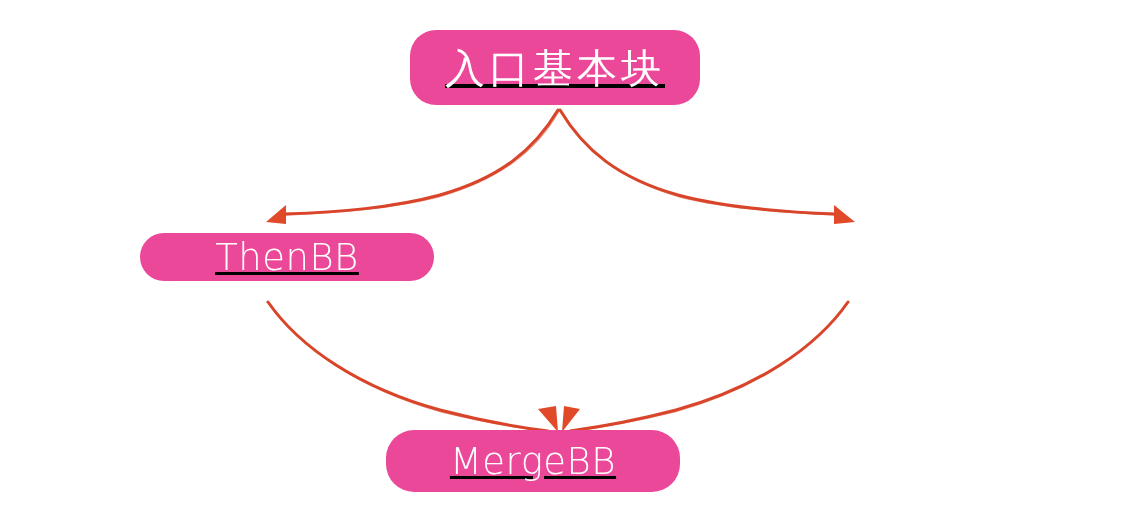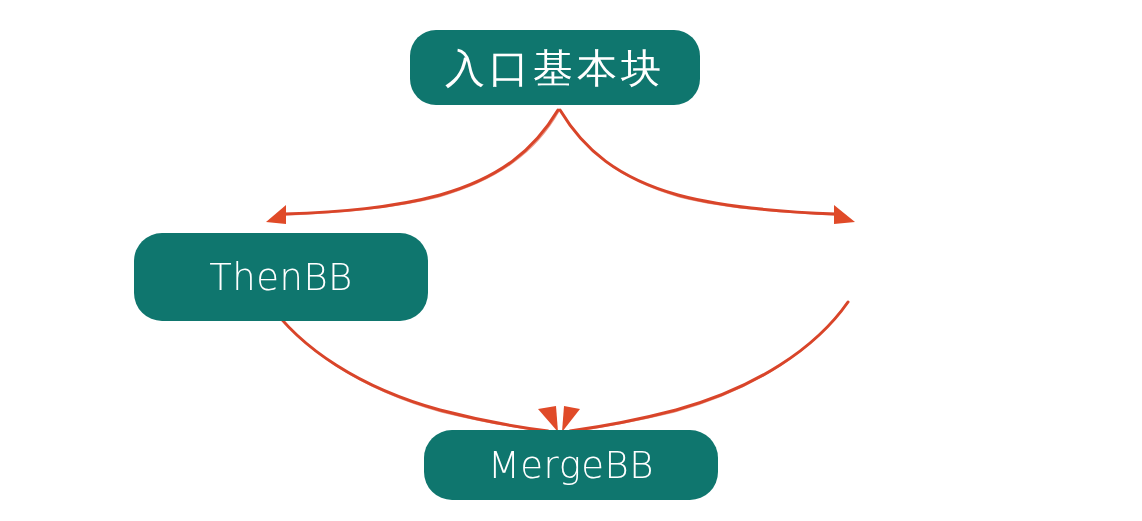--- a/index.html
+++ b/index.html
@@ -24,23 +24,24 @@
     top: 0;
     width: 1142px;
     height: 521px;
     pointer-events: none;
   }
   .node {
     position: absolute;
     display: flex;
     align-items: center;
     justify-content: center;
-    background: #0f766e;
+    background: #ec4899;
     border-radius: 28px;
     box-sizing: border-box;
+    text-decoration: underline;
   }
   .node-label {
     color: #ffffff;
     font-weight: 300;
     letter-spacing: 0.5px;
     white-space: nowrap;
     line-height: 1;
     text-align: center;
   }
   .node-entry {
@@ -49,36 +50,36 @@
     width: 290px;
     height: 75px;
     border-radius: 26px;
   }
   .node-entry .node-label {
     font-size: 40px;
     letter-spacing: 4px;
     font-family: "DejaVu Sans", "Liberation Sans", sans-serif;
   }
   .node-then {
-    left: 134px;
+    left: 140px;
     top: 233px;
     width: 294px;
-    height: 88px;
+    height: 48px;
   }
   .node-else {
     left: 688px;
     top: 233px;
     width: 292px;
     height: 68px;
   }
   .node-merge {
-    left: 424px;
+    left: 386px;
     top: 430px;
     width: 294px;
-    height: 70px;
+    height: 62px;
   }
   .node-then .node-label,
   .node-else .node-label,
   .node-merge .node-label {
     font-size: 37px;
     font-weight: 300;
     letter-spacing: 0.5px;
   }
 </style>
 </head>

